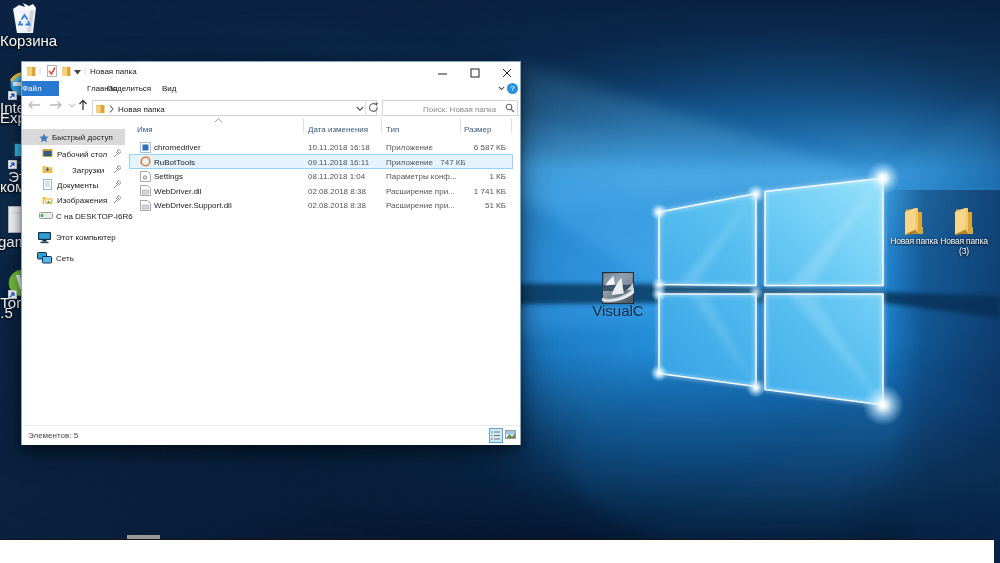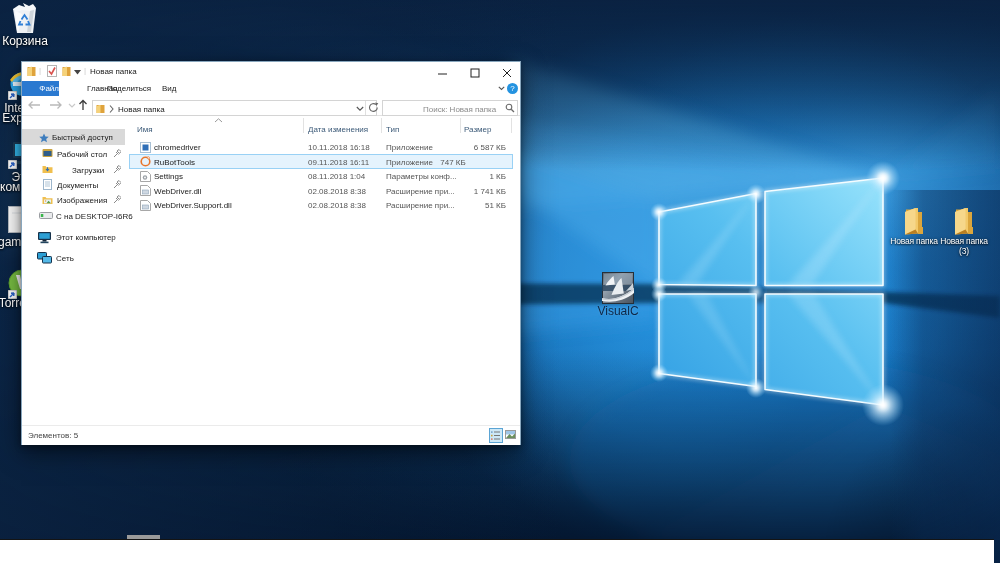--- a/index.html
+++ b/index.html
@@ -1,20 +1,20 @@
 <!DOCTYPE html>
 <html><head>
 <meta charset="utf-8">
 <style>
   html,body{margin:0;padding:0;}
   body{width:1000px;height:563px;overflow:hidden;position:relative;
        font-family:"Liberation Sans",sans-serif;}
   #desk{position:absolute;left:0;top:0;width:1000px;height:563px;overflow:hidden;}
   .abs{position:absolute;}
-  .lbl{position:absolute;color:#fff;font-size:12px;line-height:10px;text-align:center;
+  .lbl{position:absolute;color:#fff;font-size:15px;line-height:10px;text-align:center;
        text-shadow:0 1px 2px rgba(0,0,0,.85),0 0 3px rgba(0,0,0,.6);}
 </style>
 </head>
 <body>
 <div id="desk">
 <svg class="abs" style="left:0;top:0" width="1000" height="563" viewBox="0 0 1000 563">
 <defs>
   <linearGradient id="base" x1="0" y1="0" x2="0" y2="1">
     <stop offset="0" stop-color="#0a2342"></stop>
     <stop offset="0.38" stop-color="#0d3058"></stop>
@@ -270,21 +270,21 @@
   <div class="abs" style="left:62px;top:4px;color:#c9c9c9;">|</div>
   <div class="abs" style="left:68px;top:5px;">Новая папка</div>
 
   <svg class="abs" style="left:414px;top:3px" width="100" height="13" viewBox="0 0 100 13">
     <line x1="2" y1="9" x2="11" y2="9" stroke="#222" stroke-width="1"></line>
     <rect x="35" y="4" width="8" height="8" fill="none" stroke="#222" stroke-width="1"></rect>
     <path d="M67,4 l8,8 M75,4 l-8,8" stroke="#222" stroke-width="1"></path>
   </svg>
 
   <div class="abs" style="left:0px;top:19px;width:498px;height:15px;background:#fff;"></div>
-  <div class="abs" style="left:0px;top:19px;width:37px;height:16px;background:#2a79d0;color:#fff;text-align:right;line-height:15px;font-size:8px;">Файл</div>
+  <div class="abs" style="left:0px;top:19px;width:37px;height:16px;background:#2a79d0;color:#fff;text-align:left;line-height:15px;font-size:8px;">Файл</div>
   <div class="abs" style="left:41px;top:22px;padding-left:24px;">Главная</div>
   <div class="abs" style="left:85px;top:22px;">Поделиться</div>
   <div class="abs" style="left:140px;top:22px;">Вид</div>
   <svg class="abs" style="left:476px;top:24px" width="7" height="5" viewBox="0 0 7 5">
         <path d="M0.8,0.8 l2.7,2.7 L6.2,0.8" fill="none" stroke="#555" stroke-width="1.1"></path>
       </svg>
   <svg class="abs" style="left:485px;top:21px" width="11" height="11" viewBox="0 0 11 11">
     <circle cx="5.5" cy="5.5" r="5.5" fill="#2493e0"></circle>
     <text x="5.5" y="8.2" font-size="8" fill="#fff" text-anchor="middle" font-family="Liberation Sans">?</text>
   </svg>

